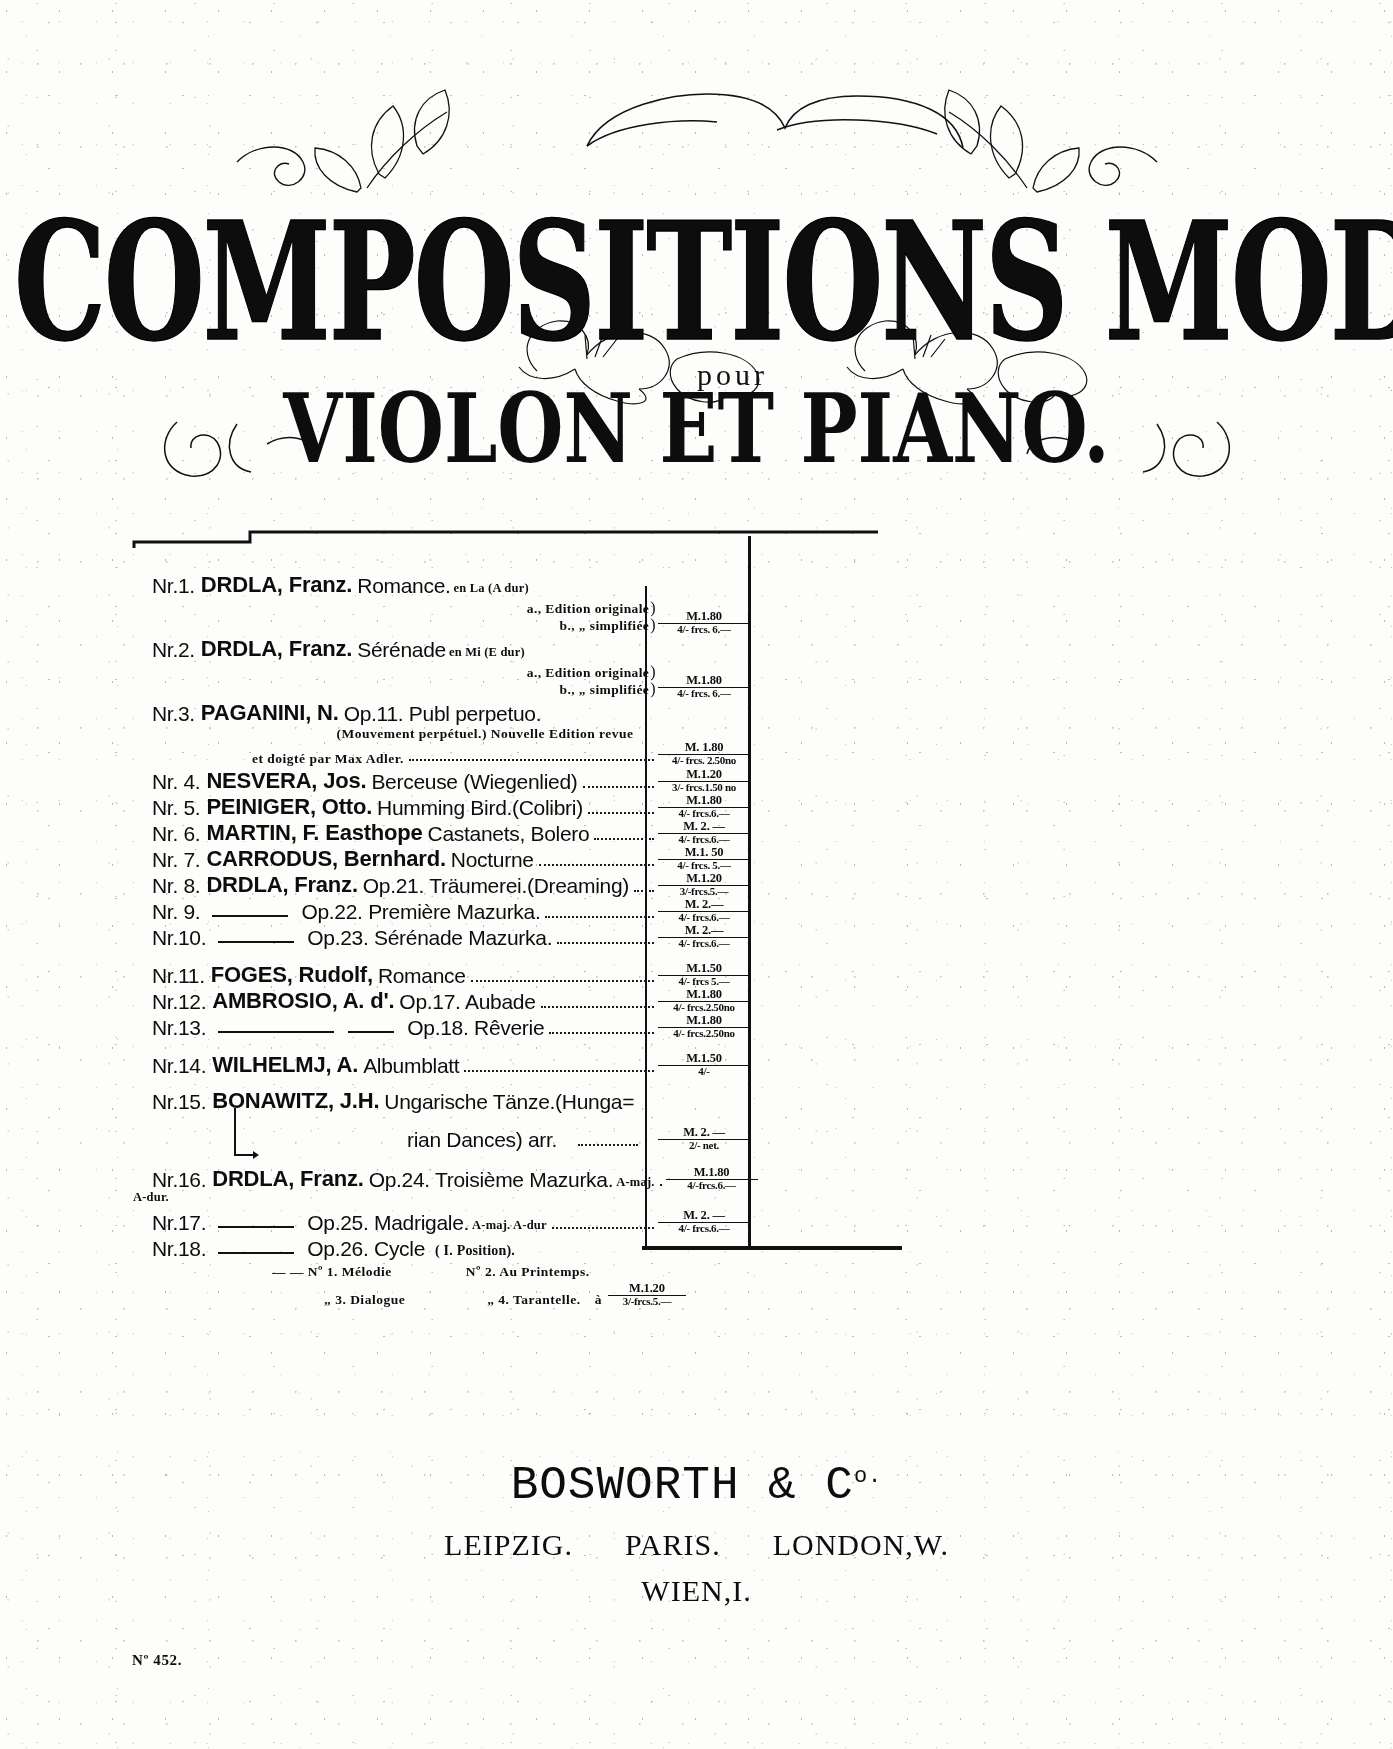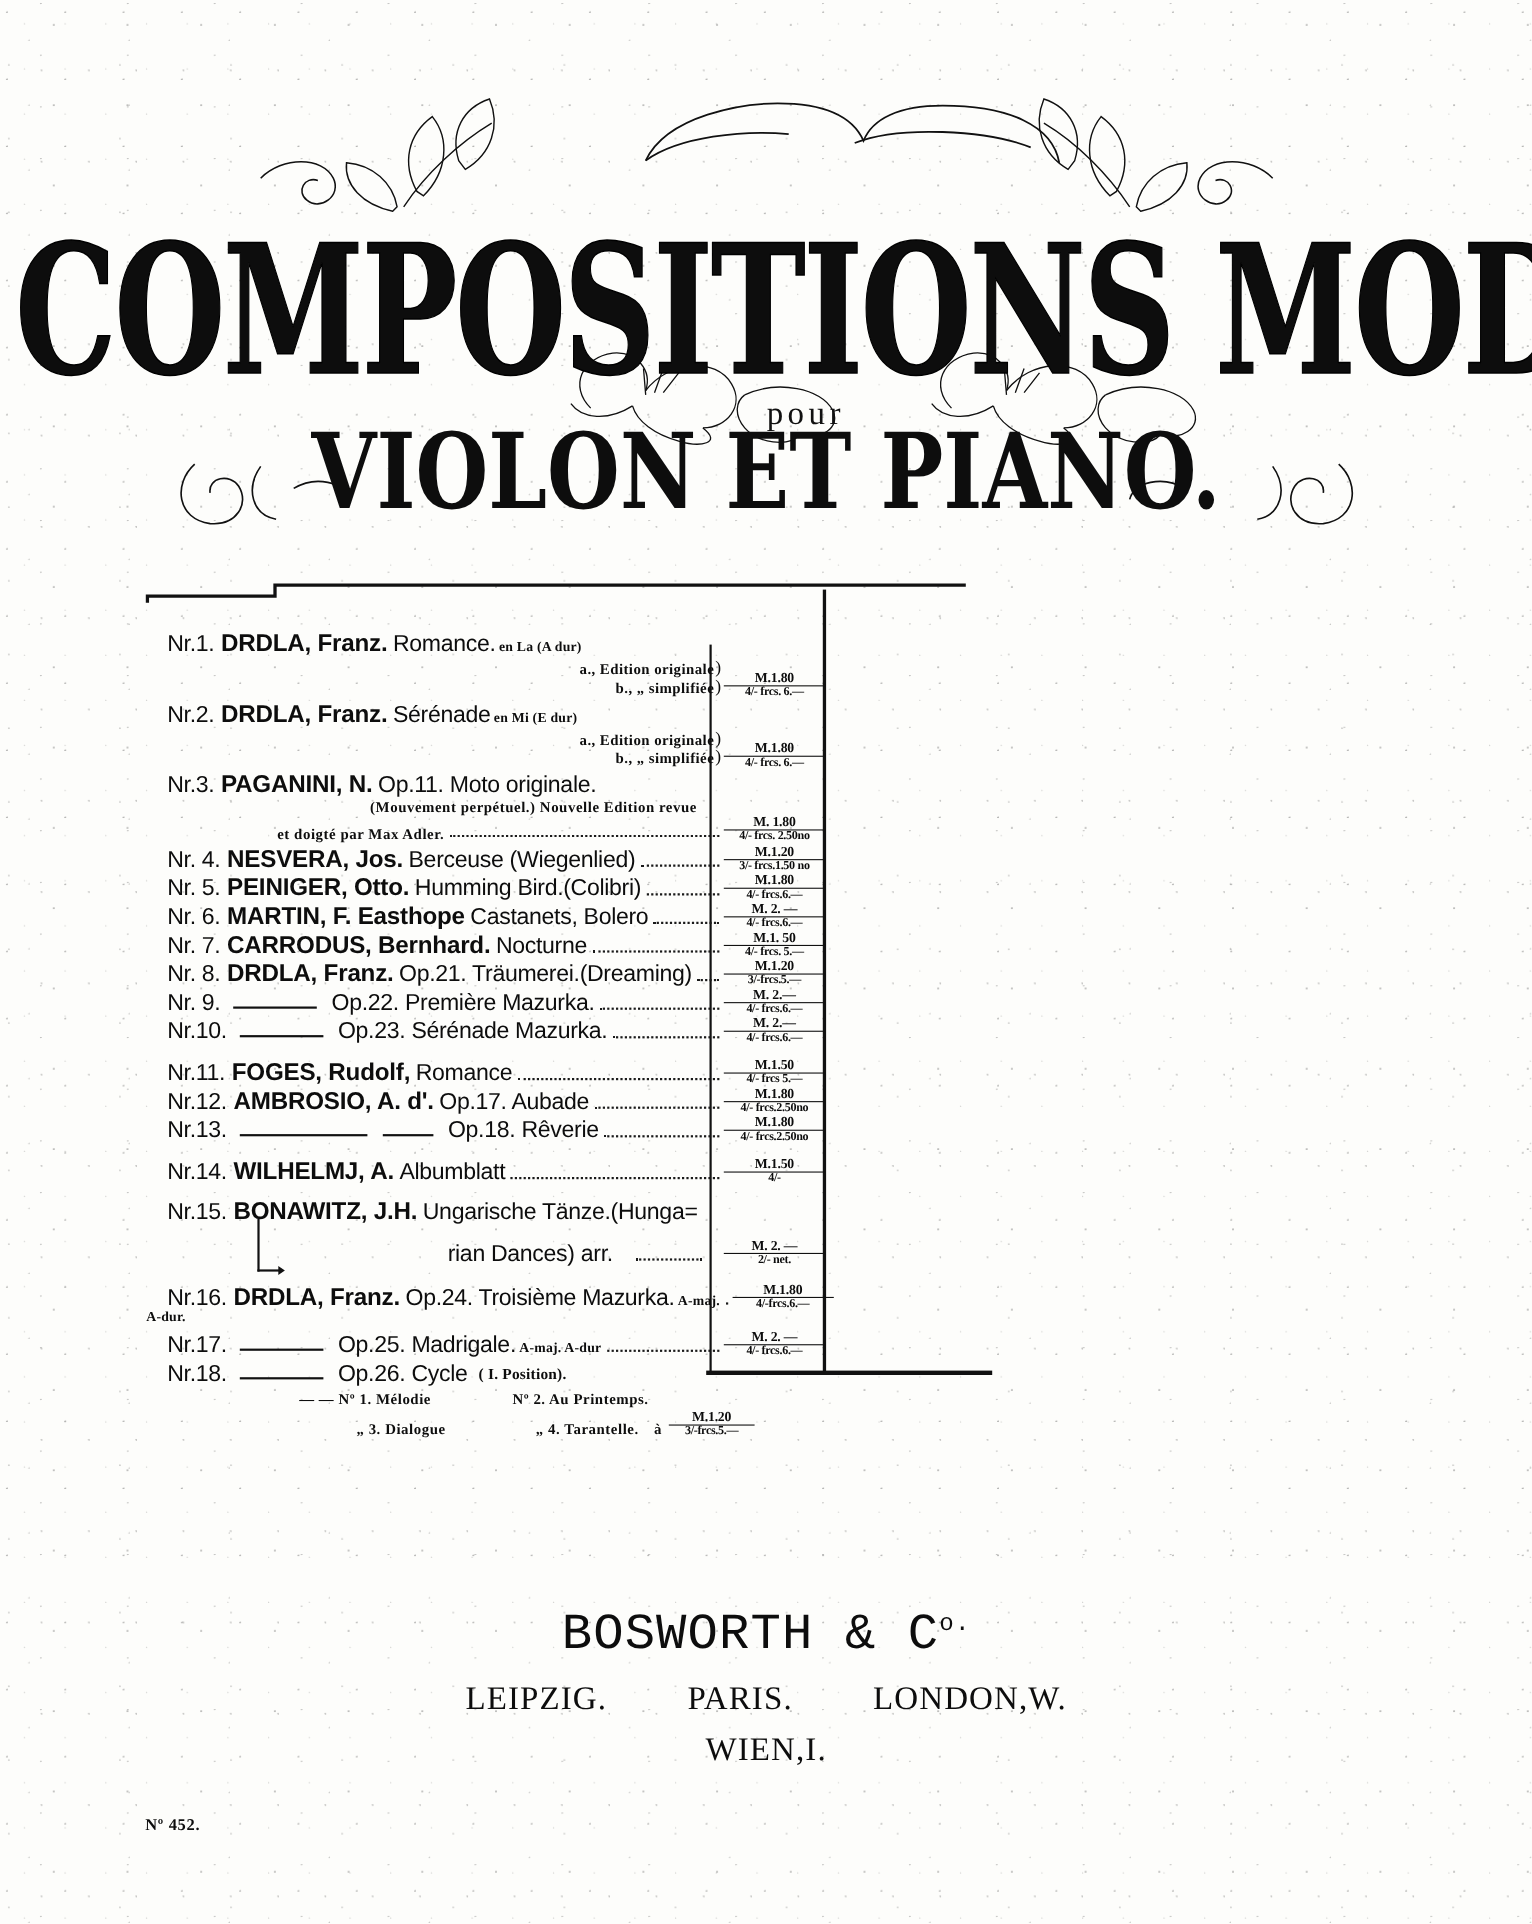--- a/index.html
+++ b/index.html
@@ -273,21 +273,21 @@
   .pub-name .sup {
     font-size: 22px;
     vertical-align: super;
   }
   .cities {
     margin-top: 16px;
     font-size: 30px;
     letter-spacing: 1px;
     display: flex;
     justify-content: center;
-    gap: 73px;
+    gap: 52px;
   }
   .city { white-space: nowrap; }
   .city2 {
     margin-top: 12px;
     font-size: 30px;
     letter-spacing: 1px;
   }
 
   #plate-no {
     position: absolute;
@@ -433,21 +433,21 @@
       <div class="price tiny" style="position:absolute; right:0; bottom:-2px;">
         <span class="mk">M.1.80</span>
         <span class="sh">4/- frcs. 6.—</span>
       </div>
     </div>
 
     <div class="entry" style="margin-bottom:1px">
       <div class="ln">
         <span class="nr">Nr.3.</span>
         <span class="composer">PAGANINI, N.</span>
-        <span class="work">Op.11. Moto originale.</span>
+        <span class="work">Op.11. Publ perpetuo.</span>
       </div>
       <div class="note-sm" style="padding-left:90px">(Mouvement perpétuel.)  Nouvelle Edition revue</div>
       <div class="ln" style="margin-top:-1px">
         <span style="flex:0 0 auto; width:100px"></span>
         <span class="note-sm">et doigté par  Max  Adler.</span>
         <span class="dashrule"></span>
         <span class="price tiny">
           <span class="mk">M. 1.80</span>
           <span class="sh">4/- frcs. 2.50no</span>
         </span>

